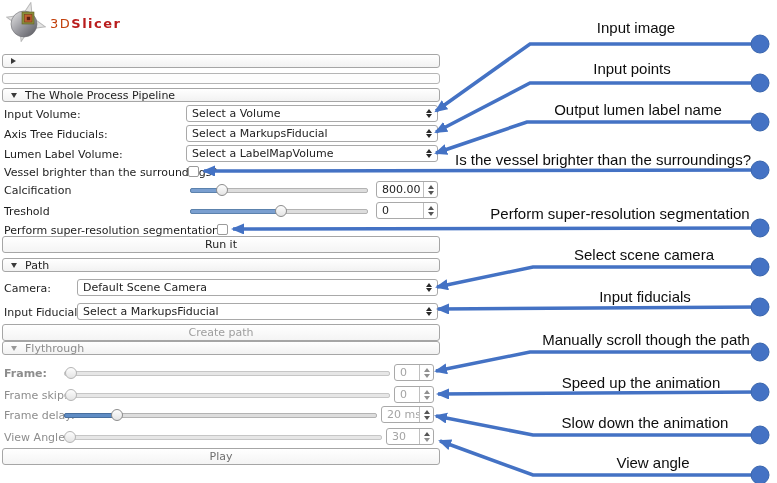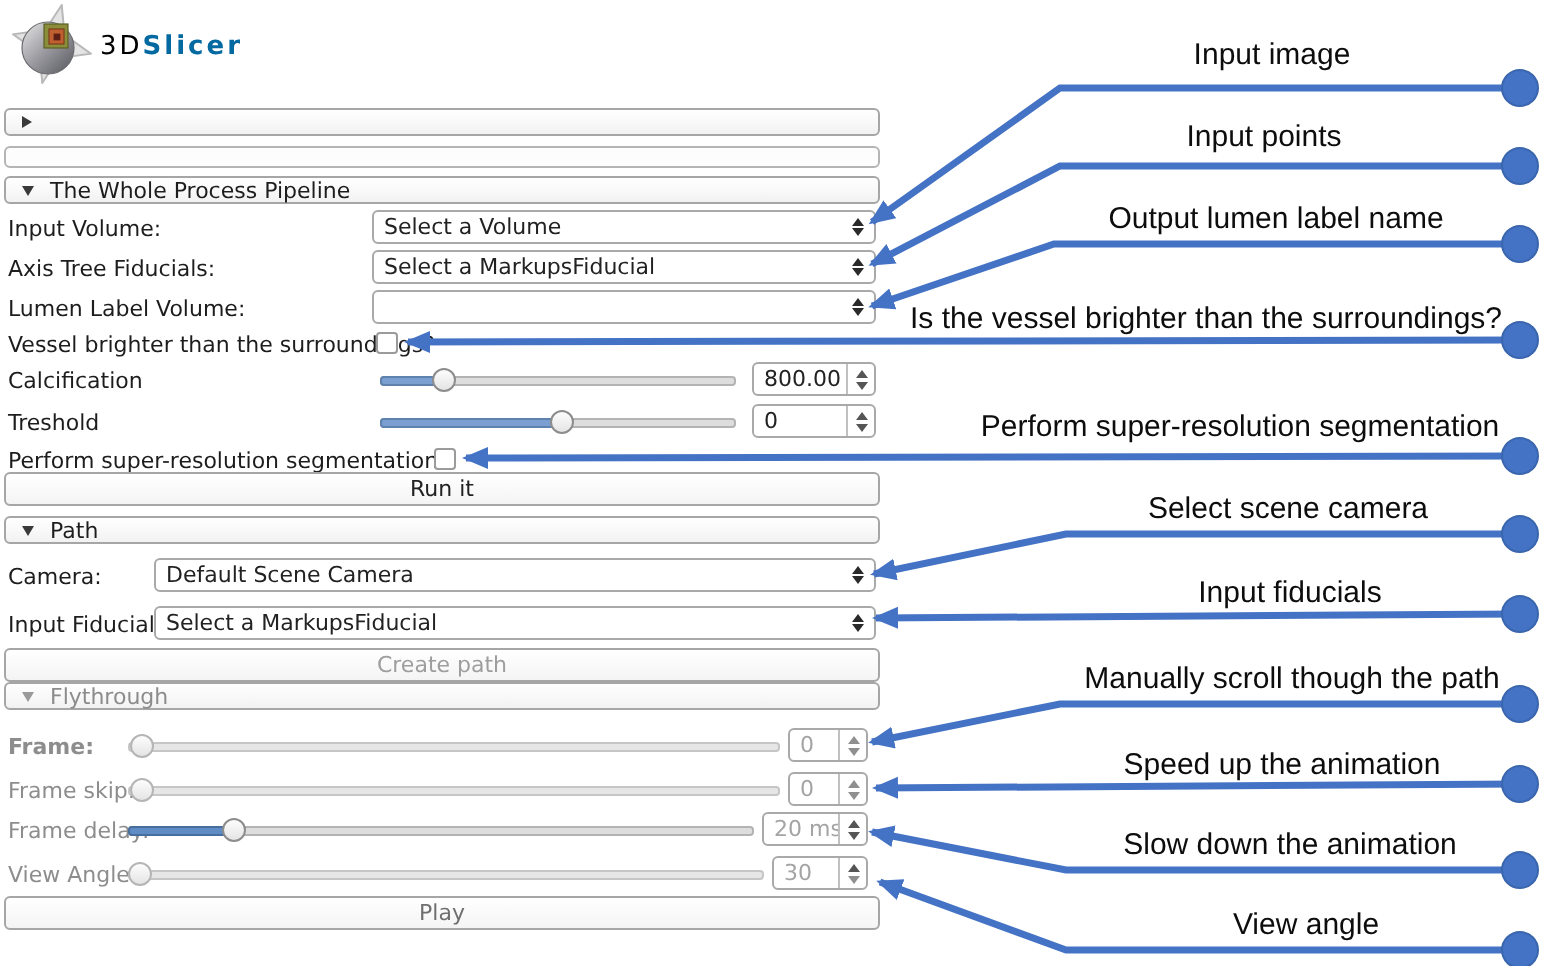--- a/index.html
+++ b/index.html
@@ -51,22 +51,22 @@
          border-bottom:4px solid #555;}
   .sa-down{width:0;height:0;border-left:3px solid transparent;border-right:3px solid transparent;
            border-top:4px solid #555;}
   .spin.dis .sa-up{border-bottom-color:#8f8f8f;}
   .spin.dis .sa-down{border-top-color:#8f8f8f;}
   .emptybar{position:absolute;left:2px;width:438px;height:11px;background:#fdfdfd;
             border:1px solid #b5b5b5;border-radius:3px;box-sizing:border-box;}
   
   .logo{position:absolute;left:6px;top:2px;display:flex;align-items:center;}
   .logo-text{font-size:13px;letter-spacing:1.5px;margin-left:4px;margin-top:2px;}
-  .logo-text .l3d{color:#000000;font-weight:400;}
-  .logo-text .lsl{color:#0369a1;font-weight:bold;}
+  .logo-text .l3d{color:#c2410c;font-weight:400;}
+  .logo-text .lsl{color:#b91c1c;font-weight:bold;}
   
   .co{position:absolute;transform:translateX(-50%);font-family:"Liberation Sans",sans-serif;
       font-size:15px;color:#0d0d0d;white-space:nowrap;}
   svg.lines{position:absolute;left:0;top:0;pointer-events:none;}
 </style>
 </head>
 <body>
 
 <div class="canvas">
 
@@ -112,20 +112,21 @@
   <div class="combo" style="left:186px;top:125px;width:252px;">
     <span>Select a MarkupsFiducial</span>
     <span class="combo-arrows">
         <span class="ca-up"></span>
         <span class="ca-down"></span>
       </span>
   </div>
 
   <div class="plabel" style="left:4px;top:148px;">Lumen Label Volume:</div>
   <div class="combo" style="left:186px;top:145px;width:252px;">
+    <span>Select a LabelMapVolume</span>
     <span class="combo-arrows">
         <span class="ca-up"></span>
         <span class="ca-down"></span>
       </span>
   </div>
 
   <div class="plabel" style="left:4px;top:166px;">Vessel brighter than the surroundings?</div>
   <div class="checkbox" style="left:188px;top:166px;"></div>
 
   <div class="plabel" style="left:4px;top:184px;">Calcification</div>

